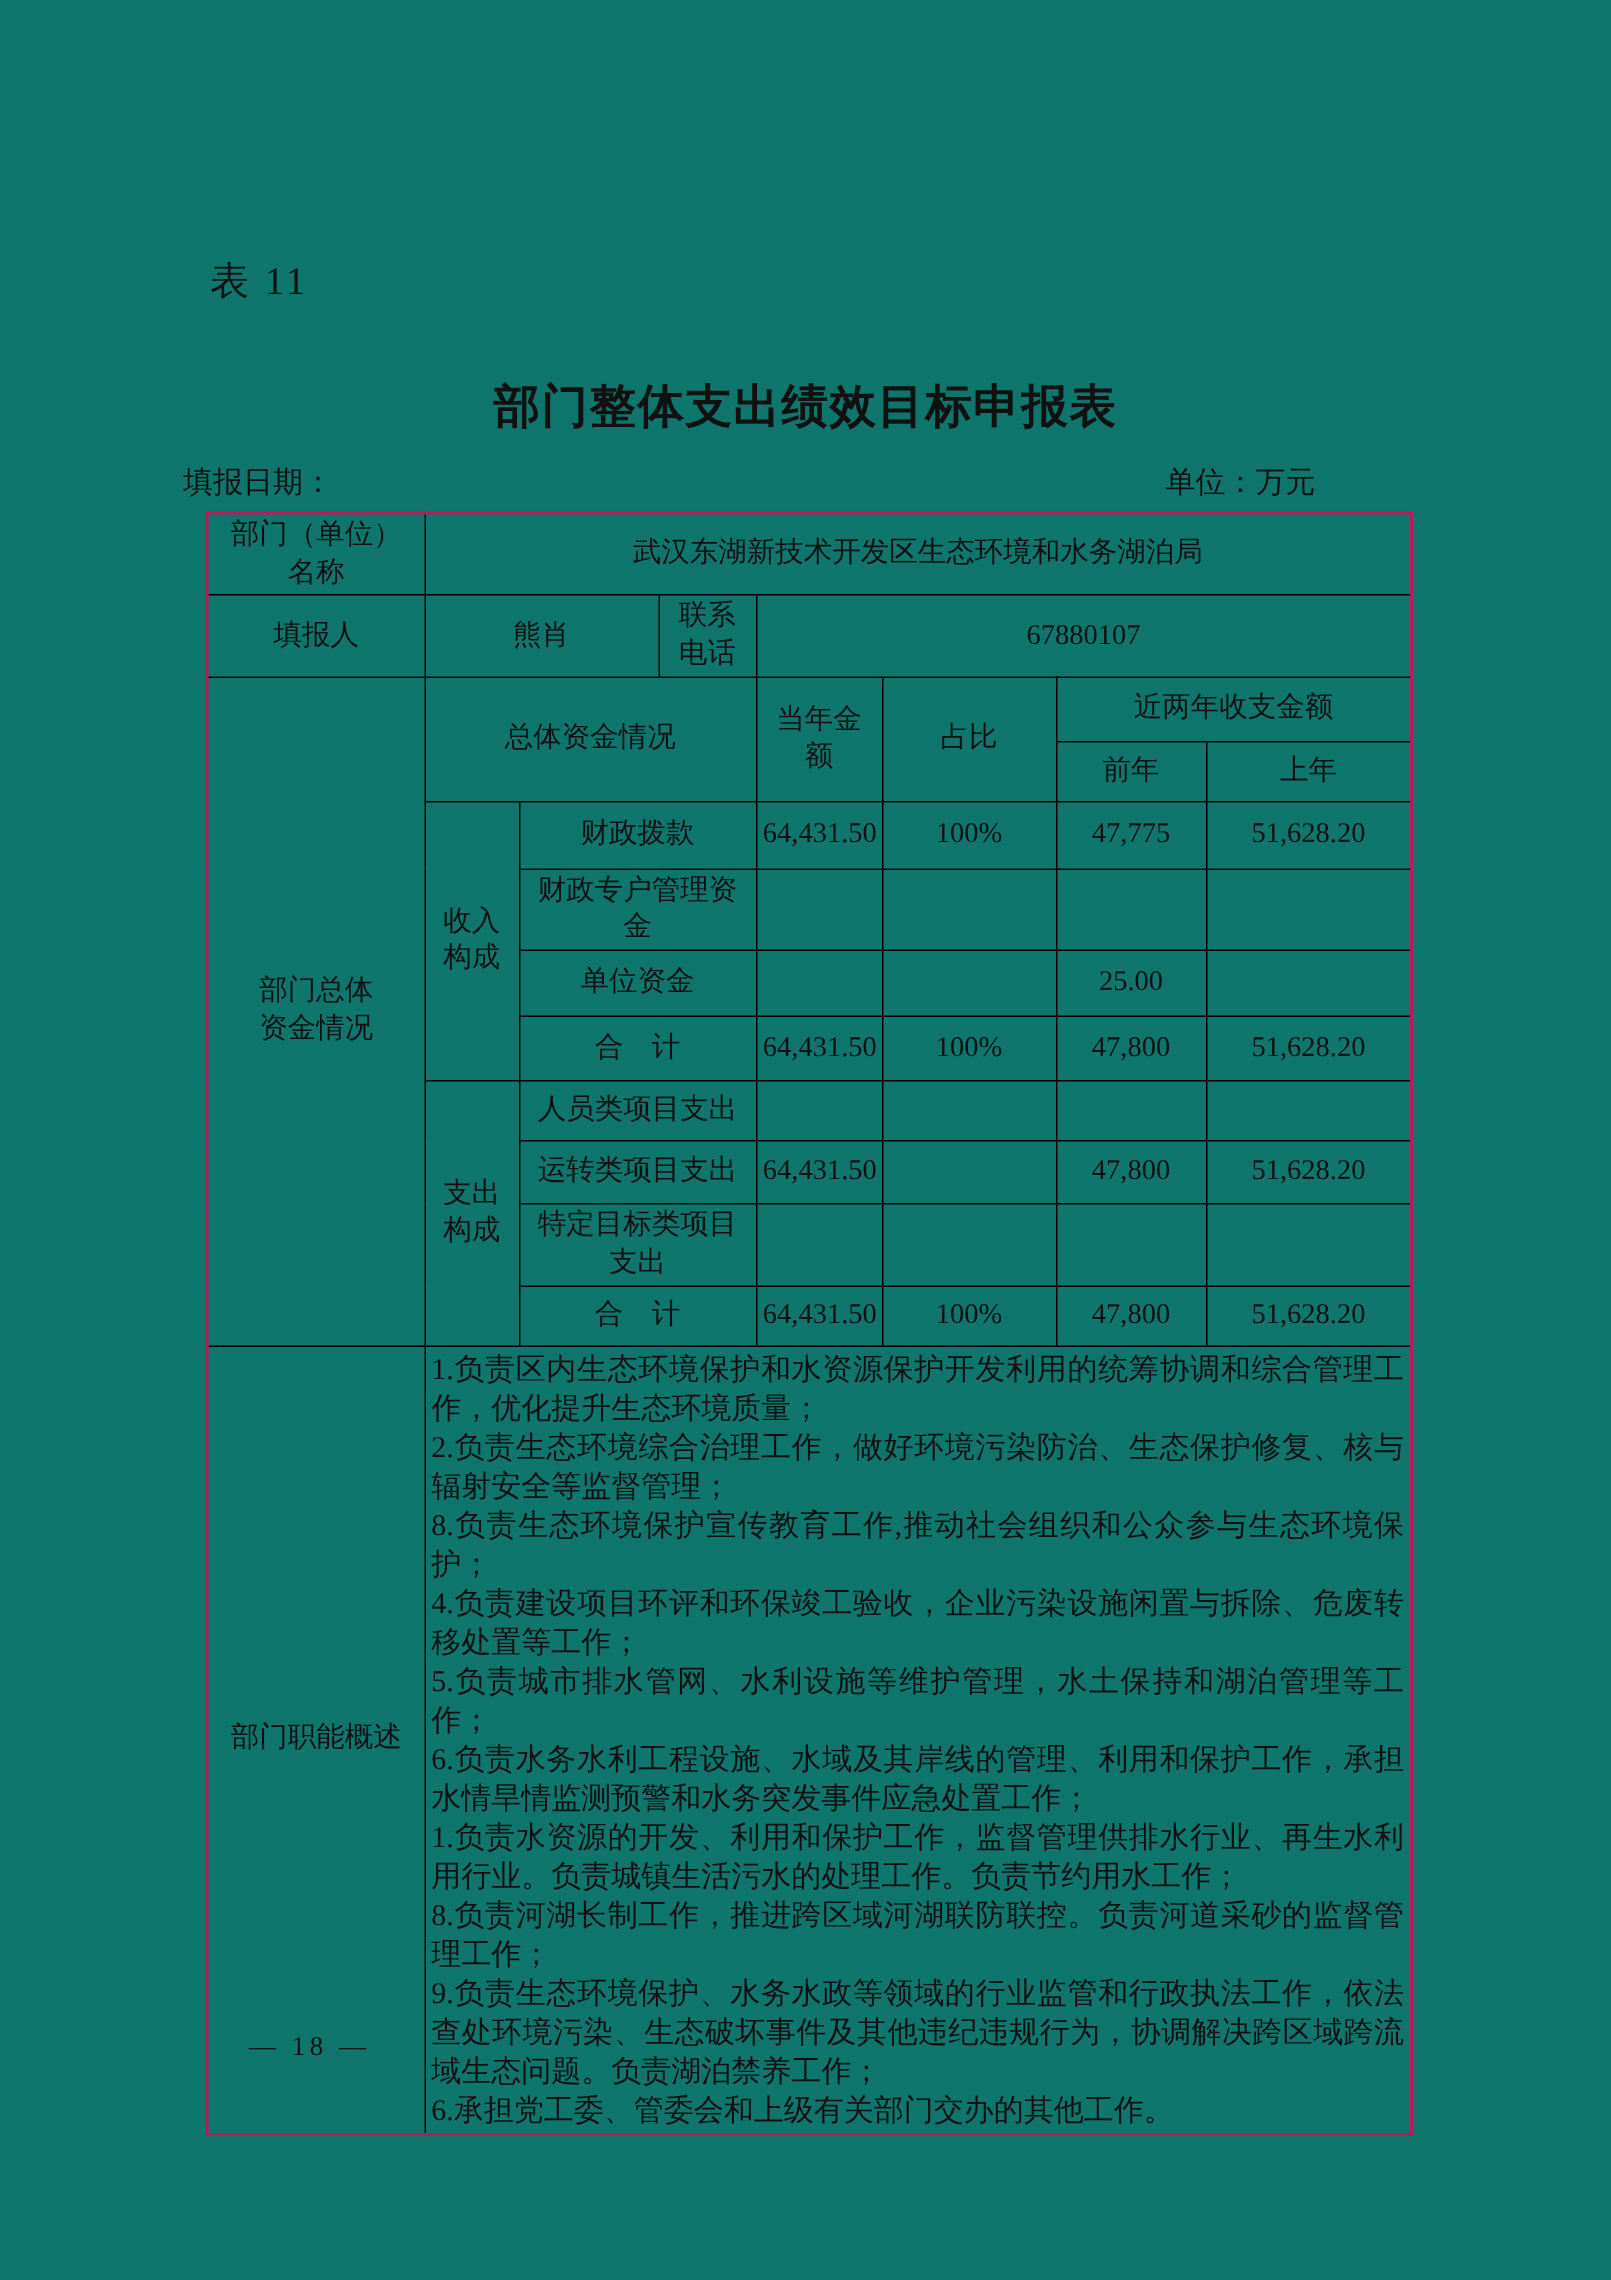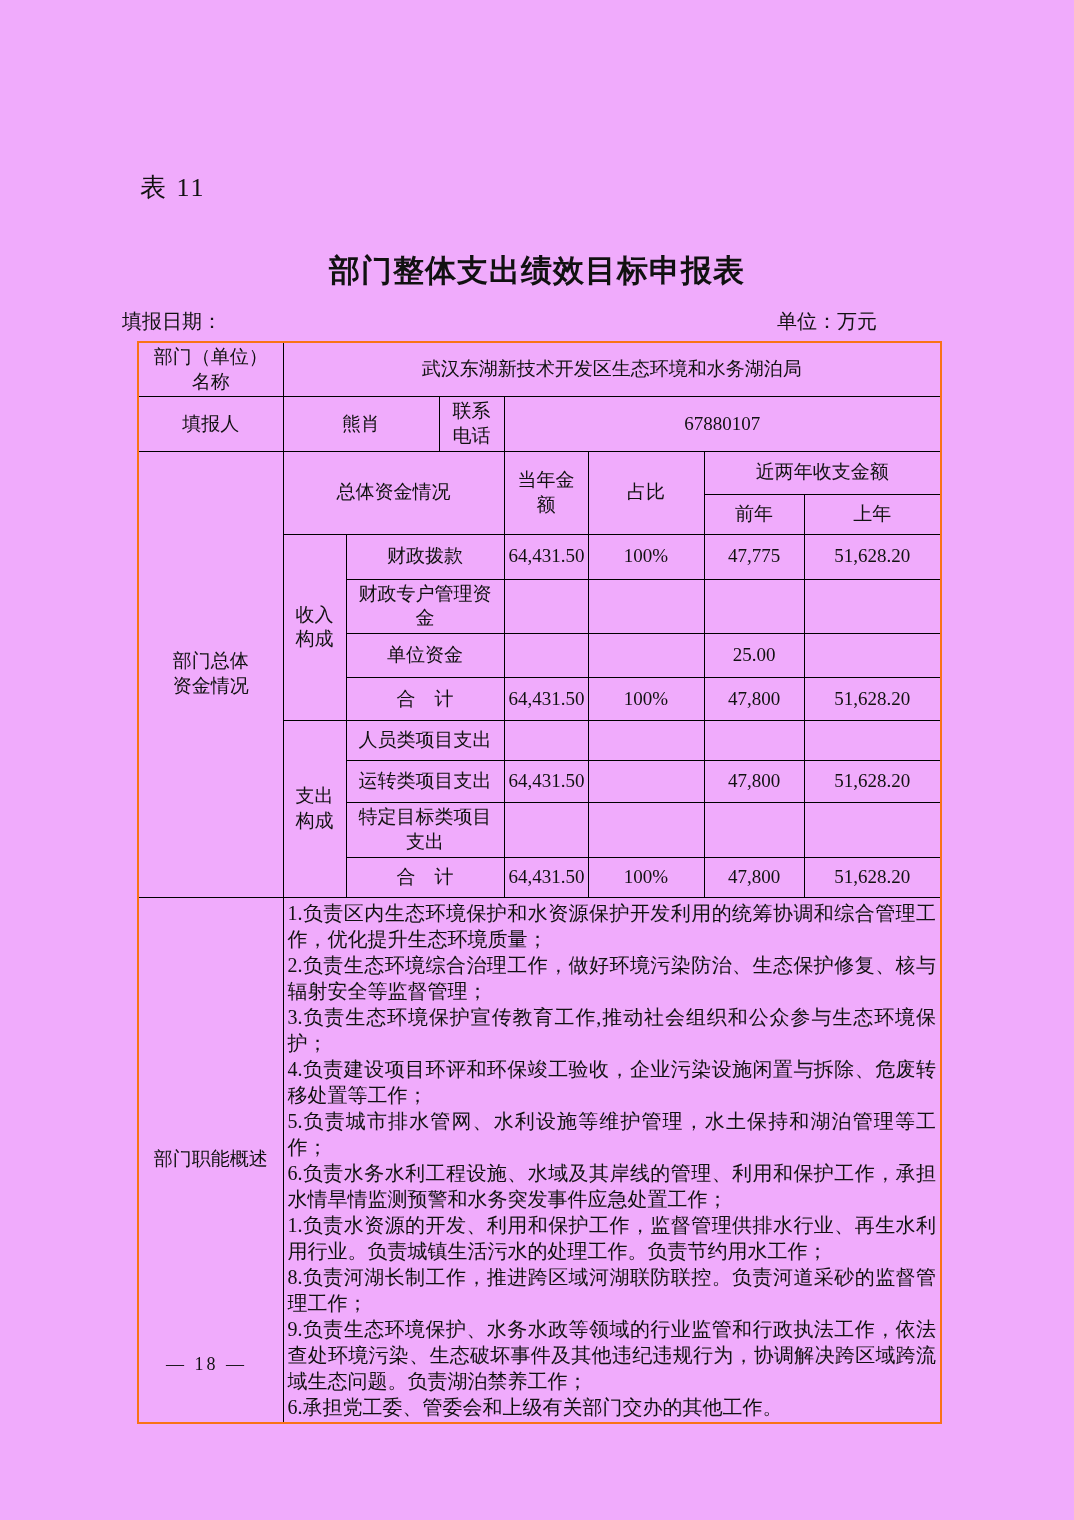--- a/index.html
+++ b/index.html
@@ -1,21 +1,21 @@
 <!DOCTYPE html>
 <html><head>
 <meta charset="utf-8">
 <style>
   html, body { margin: 0; padding: 0; background: #e8e8e8; }
   .page {
     position: relative;
     width: 1074px;
     height: 1520px;
     margin: 0 auto;
-    background: #f0abfc;
+    background: #0f766e;
     color: #111;
     font-family: "Liberation Serif", "DejaVu Serif", serif;
     overflow: hidden;
   }
   .table-no {
     position: absolute;
     left: 140px;
     top: 170px;
     font-size: 26px;
     letter-spacing: 2px;
@@ -40,21 +40,21 @@
     font-size: 20px;
     font-family: Liberation Mono, monospace;
   }
   table.form {
     position: absolute;
     top: 341px;
     left: 137px;
     width: 803px;
     border-collapse: collapse;
     table-layout: fixed;
-    border: 2px solid #f97316;
+    border: 2px solid #be185d;
   }
   table.form td {
     border: 1px solid #000;
     text-align: center;
     vertical-align: middle;
     font-size: 19px;
     line-height: 1.3;
     padding: 2px 4px;
     overflow: hidden;
   }
@@ -194,21 +194,21 @@
         <td class="num">100%</td>
         <td class="num">47,800</td>
         <td class="num">51,628.20</td>
       </tr>
 
       <tr style="height:472px">
         <td>部门职能概述</td>
         <td colspan="7" class="functions-cell">
           <div class="func-item">1.负责区内生态环境保护和水资源保护开发利用的统筹协调和综合管理工作，优化提升生态环境质量；</div>
           <div class="func-item">2.负责生态环境综合治理工作，做好环境污染防治、生态保护修复、核与辐射安全等监督管理；</div>
-          <div class="func-item">3.负责生态环境保护宣传教育工作,推动社会组织和公众参与生态环境保护；</div>
+          <div class="func-item">8.负责生态环境保护宣传教育工作,推动社会组织和公众参与生态环境保护；</div>
           <div class="func-item">4.负责建设项目环评和环保竣工验收，企业污染设施闲置与拆除、危废转移处置等工作；</div>
           <div class="func-item">5.负责城市排水管网、水利设施等维护管理，水土保持和湖泊管理等工作；</div>
           <div class="func-item">6.负责水务水利工程设施、水域及其岸线的管理、利用和保护工作，承担水情旱情监测预警和水务突发事件应急处置工作；</div>
           <div class="func-item">1.负责水资源的开发、利用和保护工作，监督管理供排水行业、再生水利用行业。负责城镇生活污水的处理工作。负责节约用水工作；</div>
           <div class="func-item">8.负责河湖长制工作，推进跨区域河湖联防联控。负责河道采砂的监督管理工作；</div>
           <div class="func-item">9.负责生态环境保护、水务水政等领域的行业监管和行政执法工作，依法查处环境污染、生态破坏事件及其他违纪违规行为，协调解决跨区域跨流域生态问题。负责湖泊禁养工作；</div>
           <div class="func-item">6.承担党工委、管委会和上级有关部门交办的其他工作。</div>
         </td>
       </tr>
     </tbody>

